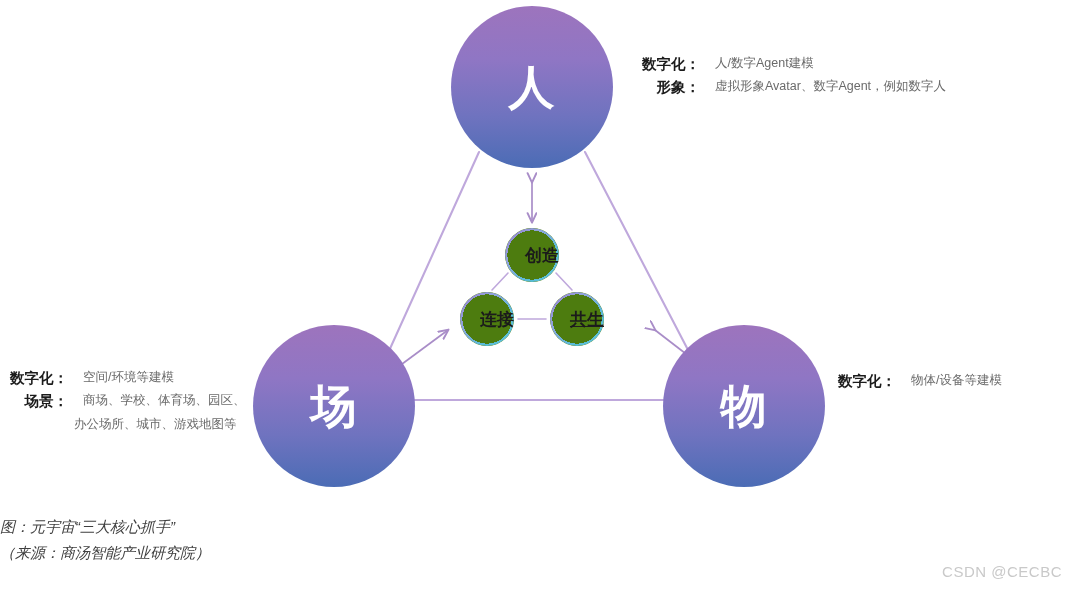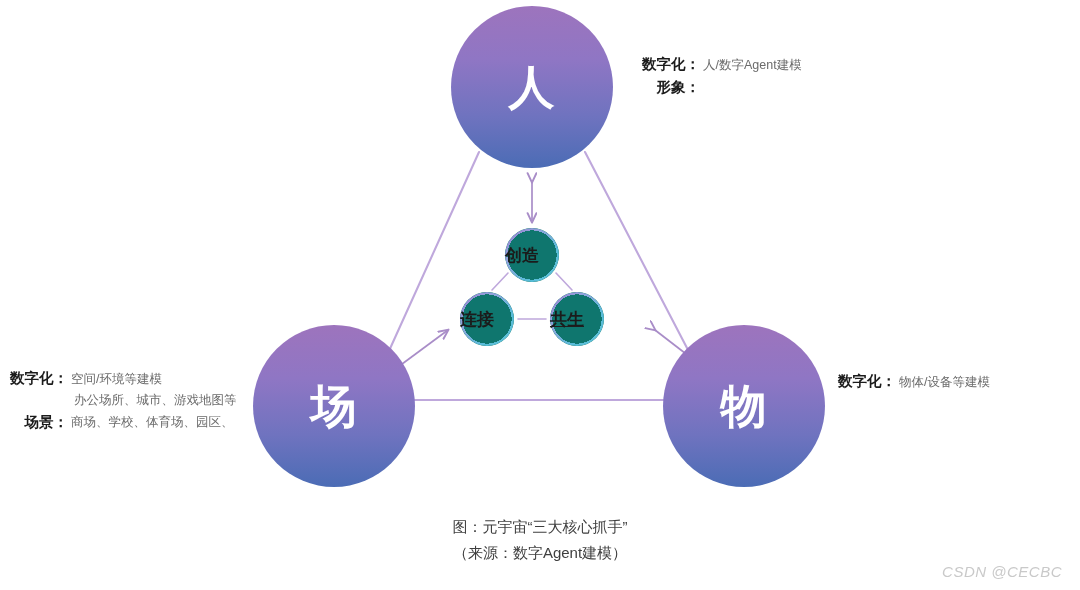--- a/index.html
+++ b/index.html
@@ -50,24 +50,24 @@
   #node-person { left: 451px; top: 6px;   width: 162px; height: 162px; }
   #node-place  { left: 253px; top: 325px; width: 162px; height: 162px; }
   #node-thing  { left: 663px; top: 325px; width: 162px; height: 162px; }
 
   
   .inner-node {
     position: absolute;
     width: 54px;
     height: 54px;
     border-radius: 50%;
-    background: #0f766e;
+    background: #4d7c0f;
     display: flex;
     align-items: center;
-    justify-content: flex-start;
+    justify-content: flex-end;
     box-sizing: border-box;
   }
   .inner-node .ring {
     position: absolute;
     left: 0; top: 0;
     width: 54px;
     height: 54px;
     border-radius: 50%;
     background: linear-gradient(135deg, #9a7fd0 0%, #8fa5dd 35%, #56bcd8 70%, #66c2d6 100%);
     -webkit-mask: radial-gradient(circle at 50% 50%, transparent 0 24.6px, #000 24.6px 27px, transparent 27px);
@@ -87,22 +87,23 @@
   #inner-symbio  { left: 550px; top: 292px; text-decoration: underline; }
 
   
   .annot {
     position: absolute;
     font-size: 13px;
     line-height: 1.62;
   }
   .annot .row {
     display: flex;
-    align-items: center;
+    align-items: flex-start;
     white-space: nowrap;
+    gap: 12px;
   }
   .annot .key {
     font-weight: 700;
     color: #1b1b1b;
     font-size: 14.5px;
     text-align: right;
     flex: 0 0 auto;
   }
   .annot .val {
     color: #6b6b6b;
@@ -123,37 +124,36 @@
 
   #annot-thing  { left: 834px; top: 370px; }
   #annot-thing .key { width: 62px; }
 
   
   #caption {
     position: absolute;
     left: 0;
     top: 514px;
     width: 1080px;
-    text-align: center;
     color: #3e3e3e;
     font-size: 15px;
     line-height: 1.75;
+    font-style: italic;
   }
   #caption div { white-space: nowrap; }
 
   
   #watermark {
     position: absolute;
     right: 18px;
     bottom: 10px;
     color: #c9c9c9;
     font-size: 15px;
     letter-spacing: 0.5px;
     font-family: "Liberation Sans", "DejaVu Sans", sans-serif;
-    font-style: italic;
   }
 </style>
 </head>
 <body>
 
 <div id="stage">
 
   <svg class="lines" viewBox="0 0 1080 590">
     <g stroke="#bfa8dc" stroke-width="2.1" fill="none" stroke-linecap="round">
       <line x1="479" y1="152" x2="379" y2="373"></line>
@@ -203,44 +203,45 @@
     <span class="inner-label">共生</span>
   </div>
 
   <div class="annot" id="annot-person">
     <div class="row">
       <span class="key">数字化：</span>
       <span class="val">人/数字Agent建模</span>
     </div>
     <div class="row">
       <span class="key">形象：</span>
+      <span class="val">虚拟形象Avatar、数字Agent，例如数字人</span>
     </div>
   </div>
 
   <div class="annot" id="annot-place">
     <div class="row">
       <span class="key">数字化：</span>
       <span class="val">空间/环境等建模</span>
     </div>
+    <div class="row">
+      <span class="key">场景：</span>
+      <span class="val">商场、学校、体育场、园区、</span>
+    </div>
     <div class="row indent">
       <span class="val cont">办公场所、城市、游戏地图等</span>
     </div>
-    <div class="row">
-      <span class="key">场景：</span>
-      <span class="val">商场、学校、体育场、园区、</span>
-    </div>
   </div>
 
   <div class="annot" id="annot-thing">
     <div class="row">
       <span class="key">数字化：</span>
       <span class="val">物体/设备等建模</span>
     </div>
   </div>
 
   <div id="caption">
     <div>图：元宇宙“三大核心抓手”</div>
-    <div>（来源：数字Agent建模）</div>
+    <div>（来源：商汤智能产业研究院）</div>
   </div>
 
   <div id="watermark">CSDN @CECBC</div>
 
 </div>
 
 </body></html>

